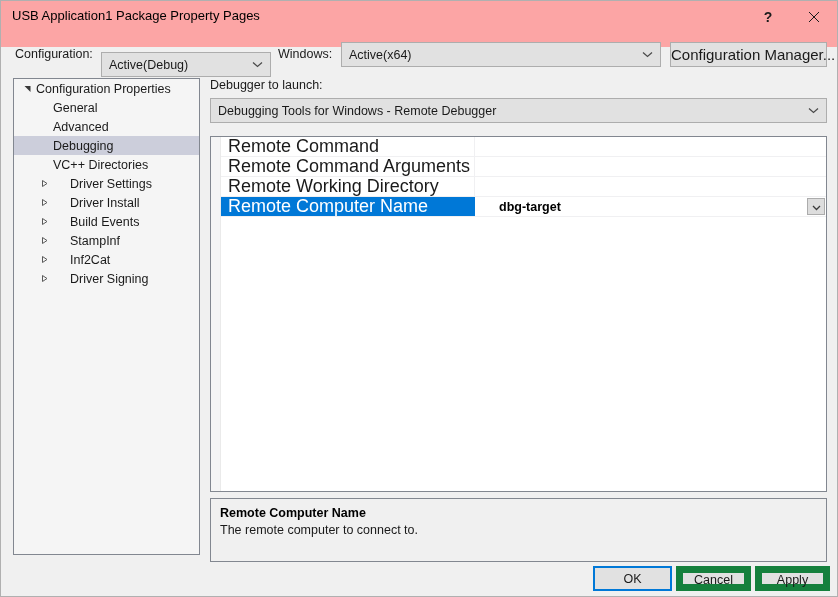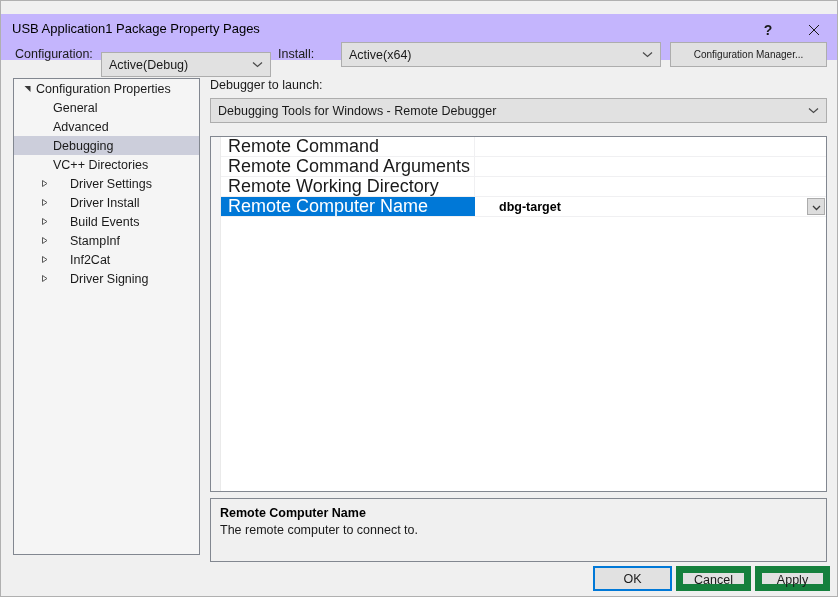--- a/index.html
+++ b/index.html
@@ -25,23 +25,22 @@
     background: #f0f0f0;
     border: 1px solid #b0b0b0;
     box-sizing: border-box;
   }
 
   
   .titlebar {
     position: absolute;
     left: 0; top: 0;
     width: 100%; height: 46px;
-    background: #c4b5fd;
-    box-sizing: border-box;
-    margin-top: 13px;
+    background: #fca5a5;
+    box-sizing: border-box;
   }
   .title-text {
     position: absolute;
     left: 11px; top: 7px;
     font-size: 13px;
     color: #000000;
     white-space: nowrap;
   }
   .titlebar-buttons {
     position: absolute;
@@ -109,21 +108,21 @@
 
   #combo-configuration { left: 100px; top: 1px; width: 170px; margin-top: 10px; }
   #combo-platform      { left: 340px; top: 1px; width: 320px; }
 
   .btn {
     position: absolute;
     box-sizing: border-box;
     background: #e1e1e1;
     border: 1px solid #adadad;
     font-family: "Liberation Sans", sans-serif;
-    font-size: 10px;
+    font-size: 15px;
     color: #1a1a1a;
     cursor: default;
     padding: 0;
     text-align: center;
     white-space: nowrap;
   }
   #btn-config-manager {
     left: 669px; top: 1px; width: 157px; height: 25px;
   }
 
@@ -325,21 +324,21 @@
     <div class="lbl lbl-config">Configuration:</div>
     <div class="combo" id="combo-configuration">
       <span class="combo-val">Active(Debug)</span>
       <span class="chev">
         <svg width="11" height="7" viewBox="0 0 11 7">
             <path d="M1 1.5 L5.5 5.5 L10 1.5" stroke="#4a4a4a" stroke-width="1.2" fill="none"></path>
           </svg>
       </span>
     </div>
 
-    <div class="lbl lbl-platform">Install:</div>
+    <div class="lbl lbl-platform">Windows:</div>
     <div class="combo" id="combo-platform">
       <span class="combo-val">Active(x64)</span>
       <span class="chev">
         <svg width="11" height="7" viewBox="0 0 11 7">
             <path d="M1 1.5 L5.5 5.5 L10 1.5" stroke="#4a4a4a" stroke-width="1.2" fill="none"></path>
           </svg>
       </span>
     </div>
 
     <button class="btn" id="btn-config-manager">Configuration Manager...</button>

